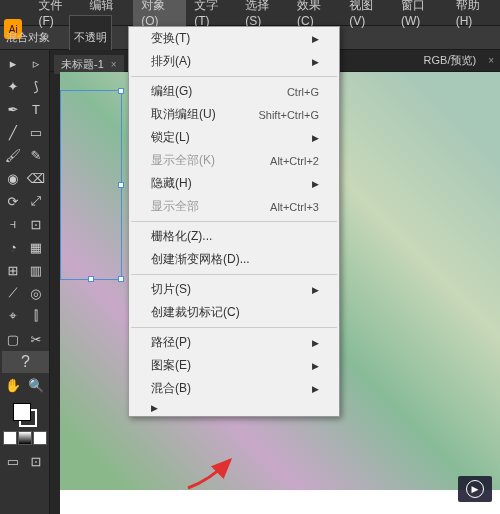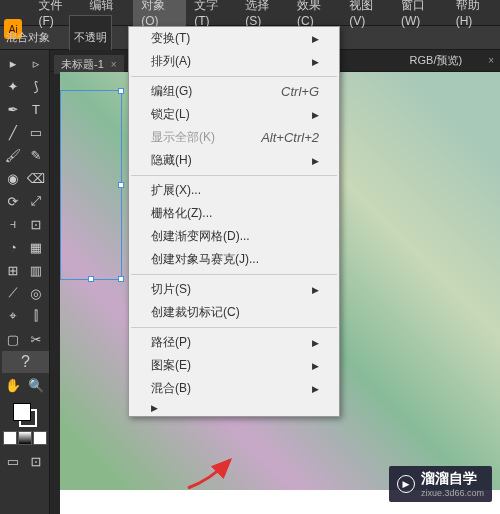--- a/index.html
+++ b/index.html
@@ -19,31 +19,31 @@
 .swatch-area { display: flex; flex-direction: column; margin-top: 6px; align-items: center; }
 .swatch-main { width: 28px; height: 24px; position: relative; }
 .swatch-fill { width: 18px; height: 18px; background: #fff; border: 1px solid #000; position: absolute; top: 0; left: 2px; }
 .swatch-stroke { width: 18px; height: 18px; background: #323232; border: 2px solid #fff; position: absolute; bottom: 0; right: 2px; }
 .swatch-row { display: flex; gap: 1px; margin-top: 4px; }
 .swatch-sm { width: 14px; height: 14px; border: 1px solid #555; }
 .canvas-area { flex: 1; position: relative; background: #262626; }
 .tab-bar { height: 22px; display: flex; align-items: center; padding-left: 4px; border-bottom: 1px solid #1a1a1a; }
 .tab { color: #ccc; font-size: 11px; padding: 2px 7px; background: #3a3a3a; margin-top: 7px; }
 .tab-close { color: #999; margin-left: 4px; font-size: 10px; }
-.mode-label { color: #ccc; font-size: 11px; margin-left: auto; margin-right: 22px; }
+.mode-label { color: #ccc; font-size: 11px; margin-left: auto; margin-right: 8px; }
 .canvas { position: absolute; top: 22px; left: 10px; right: 0; bottom: 0; background: linear-gradient(45deg, #8ab88a 10%, #c8a8c8 30%, #88bb99 50%, #c8d8b8 70%, #a8c8b8 90%); overflow: hidden; }
 .canvas-whitestrip { position: absolute; bottom: 0; left: 0; right: 0; height: 24px; background: #fff; }
 .selection-rect { position: absolute; top: 18px; left: 0; width: 62px; height: 190px; border: 1px solid #4a90d9; }
 .sel-handle { width: 6px; height: 6px; background: #fff; border: 1px solid #4a90d9; position: absolute; }
 .dropdown { position: absolute; top: 26px; left: 128px; width: 212px; background: #f0f0f0; border: 1px solid #999; box-shadow: 2px 2px 6px rgba(0,0,0,0.4); z-index: 100; }
 .dd-item { display: flex; align-items: center; justify-content: space-between; padding: 3px 20px 3px 22px; font-size: 12px; color: #333; cursor: default; position: relative; }
 .dd-item.disabled { color: #999; }
 .dd-sep { height: 1px; background: #ccc; margin: 3px 2px; }
 .dd-arrow { font-size: 9px; color: #333; }
-.dd-shortcut { font-size: 13px; color: #555; font-style: italic; }
+.dd-shortcut { font-size: 11px; color: #555; }
 .red-arrow { position: absolute; top: 452px; left: 180px; width: 60px; height: 40px; z-index: 101; pointer-events: none; }
 .watermark { position: absolute; bottom: 12px; right: 8px; background: rgba(30,30,50,0.9); padding: 4px 8px; display: flex; align-items: center; gap: 6px; border-radius: 2px; z-index: 50; }
 .wm-icon { width: 18px; height: 18px; border: 1.5px solid #fff; border-radius: 50%; display: flex; align-items: center; justify-content: center; color: #fff; font-size: 9px; }
 .wm-text { color: #fff; font-size: 14px; font-weight: bold; }
 .wm-sub { color: #aaa; font-size: 9px; }
 </style>
 </head>
 <body>
 
 <div class="menubar">
@@ -171,43 +171,45 @@
     <div class="dd-item">
       <span>排列(A)</span>
       <span class="dd-arrow">▶</span>
     </div>
     <div class="dd-sep"></div>
     <div class="dd-item">
       <span>编组(G)</span>
       <span class="dd-shortcut">Ctrl+G</span>
     </div>
     <div class="dd-item">
+      <span>取消编组(U)</span>
+      <span class="dd-shortcut">Shift+Ctrl+G</span>
+    </div>
+    <div class="dd-item">
       <span>锁定(L)</span>
       <span class="dd-arrow">▶</span>
     </div>
     <div class="dd-item disabled">
       <span>显示全部(K)</span>
       <span class="dd-shortcut">Alt+Ctrl+2</span>
     </div>
     <div class="dd-item">
       <span>隐藏(H)</span>
       <span class="dd-arrow">▶</span>
     </div>
-    <div class="dd-sep"></div>
-    <div class="dd-item">
-      <span>扩展(X)...</span>
-    </div>
+    <div class="dd-item disabled">
+      <span>显示全部</span>
+      <span class="dd-shortcut">Alt+Ctrl+3</span>
+    </div>
+    <div class="dd-sep"></div>
     <div class="dd-item">
       <span>栅格化(Z)...</span>
     </div>
     <div class="dd-item">
       <span>创建渐变网格(D)...</span>
-    </div>
-    <div class="dd-item">
-      <span>创建对象马赛克(J)...</span>
     </div>
     <div class="dd-sep"></div>
     <div class="dd-item">
       <span>切片(S)</span>
       <span class="dd-arrow">▶</span>
     </div>
     <div class="dd-item">
       <span>创建裁切标记(C)</span>
     </div>
     <div class="dd-sep"></div>
@@ -232,17 +234,13 @@
   <defs>
       <marker id="ah" markerWidth="8" markerHeight="8" refX="6" refY="3" orient="auto">
         <path d="M0,0 L7,3 L0,6 Z" fill="#e03030"></path>
       </marker>
     </defs>
   <path d="M8,36 Q30,28 50,8" stroke="#e03030" stroke-width="3" fill="none" marker-end="url(#ah)"></path>
 </svg>
 
 <div class="watermark">
   <div class="wm-icon">▶</div>
-  <div>
-    <div class="wm-text">溜溜自学</div>
-    <div class="wm-sub">zixue.3d66.com</div>
-  </div>
 </div>
 
 </body></html>

